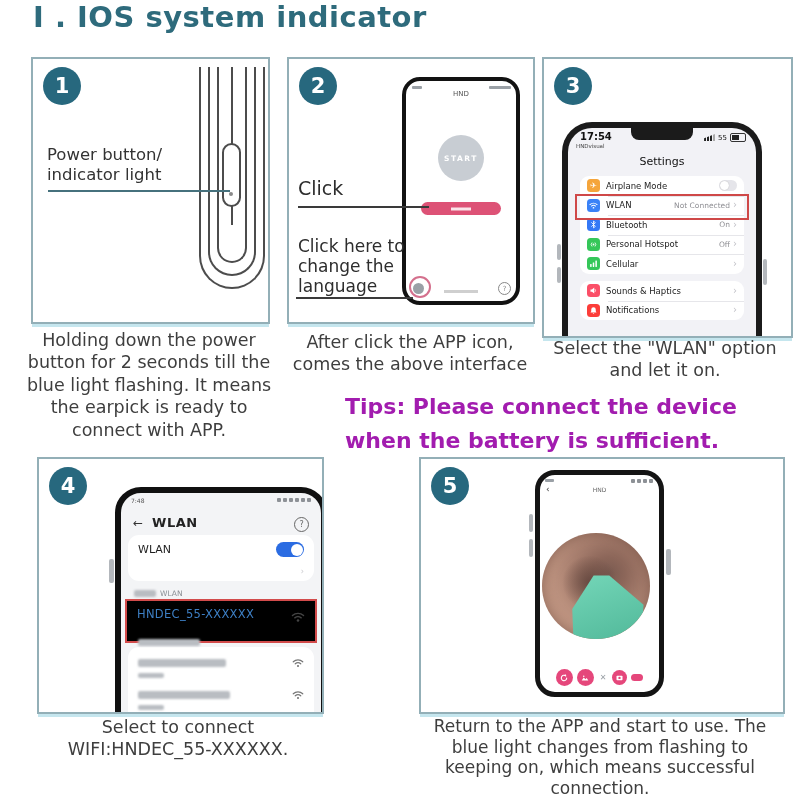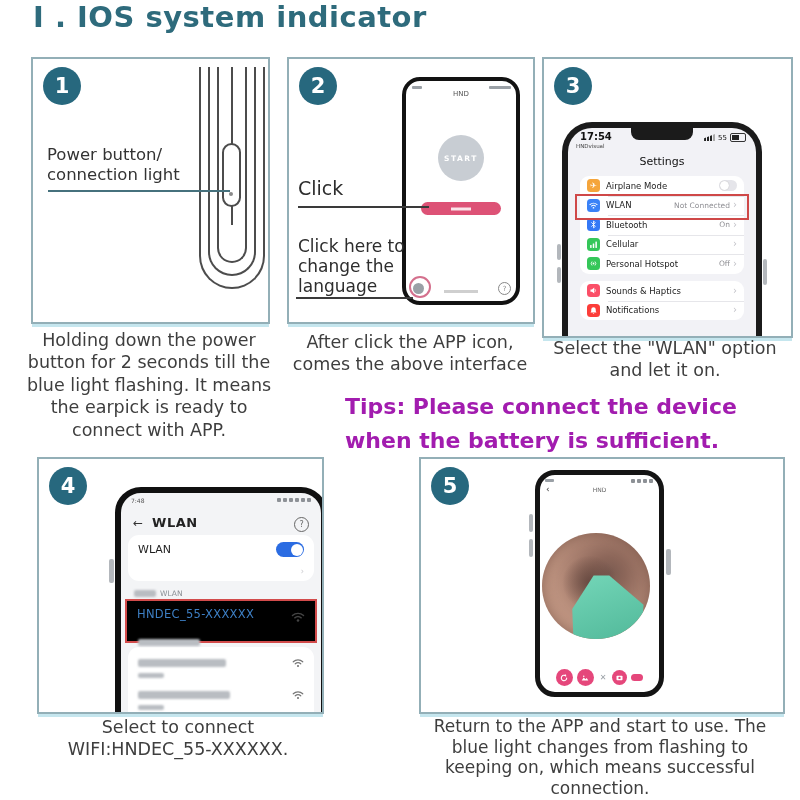--- a/index.html
+++ b/index.html
@@ -140,21 +140,21 @@
 <div class="panel" id="p1">
   <div class="badge">1</div>
   <div id="device">
     <div class="u" id="u1"></div>
     <div class="u" id="u2"></div>
     <div class="u" id="u3"></div>
     <div id="vline"></div>
     <div id="pbtn"></div>
   </div>
   <div id="p1-line"></div>
-  <div id="p1-label">Power button/ connection light</div>
+  <div id="p1-label">Power button/ indicator light</div>
 </div>
 <div class="caption" style="left:23px;top:329px;width:252px;">Holding down the power button for 2 seconds till the blue light flashing. It means the earpick is ready to connect with APP.</div>
 
 <div class="panel" id="p2">
   <div class="badge">2</div>
   <div class="phone" id="phone2">
     <div class="tinybar" style="left:6px;top:5px;width:10px;height:3px;"></div>
     <div class="tinybar" style="right:5px;top:5px;width:22px;height:3px;"></div>
     <div id="p2-title">HND</div>
     <div id="start-circle">START</div>
@@ -211,38 +211,38 @@
               <path d="M7 7l10 10-5 4V3l5 4L7 17" stroke="#fff" stroke-width="2.2" fill="none" stroke-linejoin="round" stroke-linecap="round"></path>
             </svg>
         </span>
         <span class="slabel">Bluetooth</span>
         <span class="svalue">On</span>
         <span class="chev"></span>
       </div>
       <div class="srow">
         <span class="sicon ic-green">
           <svg width="9" height="9" viewBox="0 0 24 24">
+              <circle cx="12" cy="12" r="2.4" fill="#fff"></circle>
+              <path d="M7.5 16.5a6.5 6.5 0 010-9M16.5 7.5a6.5 6.5 0 010 9" stroke="#fff" stroke-width="2.2" fill="none" stroke-linecap="round"></path>
+            </svg>
+        </span>
+        <span class="slabel">Personal Hotspot</span>
+        <span class="svalue">Off</span>
+        <span class="chev"></span>
+      </div>
+      <div class="srow">
+        <span class="sicon ic-green">
+          <svg width="9" height="9" viewBox="0 0 24 24">
               <rect x="3" y="13" width="4" height="8" rx="1" fill="#fff"></rect>
               <rect x="10" y="9" width="4" height="12" rx="1" fill="#fff"></rect>
               <rect x="17" y="4" width="4" height="17" rx="1" fill="#fff"></rect>
             </svg>
         </span>
         <span class="slabel">Cellular</span>
         <span class="svalue"></span>
-        <span class="chev"></span>
-      </div>
-      <div class="srow">
-        <span class="sicon ic-green">
-          <svg width="9" height="9" viewBox="0 0 24 24">
-              <circle cx="12" cy="12" r="2.4" fill="#fff"></circle>
-              <path d="M7.5 16.5a6.5 6.5 0 010-9M16.5 7.5a6.5 6.5 0 010 9" stroke="#fff" stroke-width="2.2" fill="none" stroke-linecap="round"></path>
-            </svg>
-        </span>
-        <span class="slabel">Personal Hotspot</span>
-        <span class="svalue">Off</span>
         <span class="chev"></span>
       </div>
       <div id="wlan-redbox"></div>
     </div>
 
     <div class="card" id="card2">
       <div class="srow">
         <span class="sicon ic-pink">
           <svg width="9" height="9" viewBox="0 0 24 24">
               <path d="M4 9v6h4l6 5V4L8 9H4z" fill="#fff"></path>

